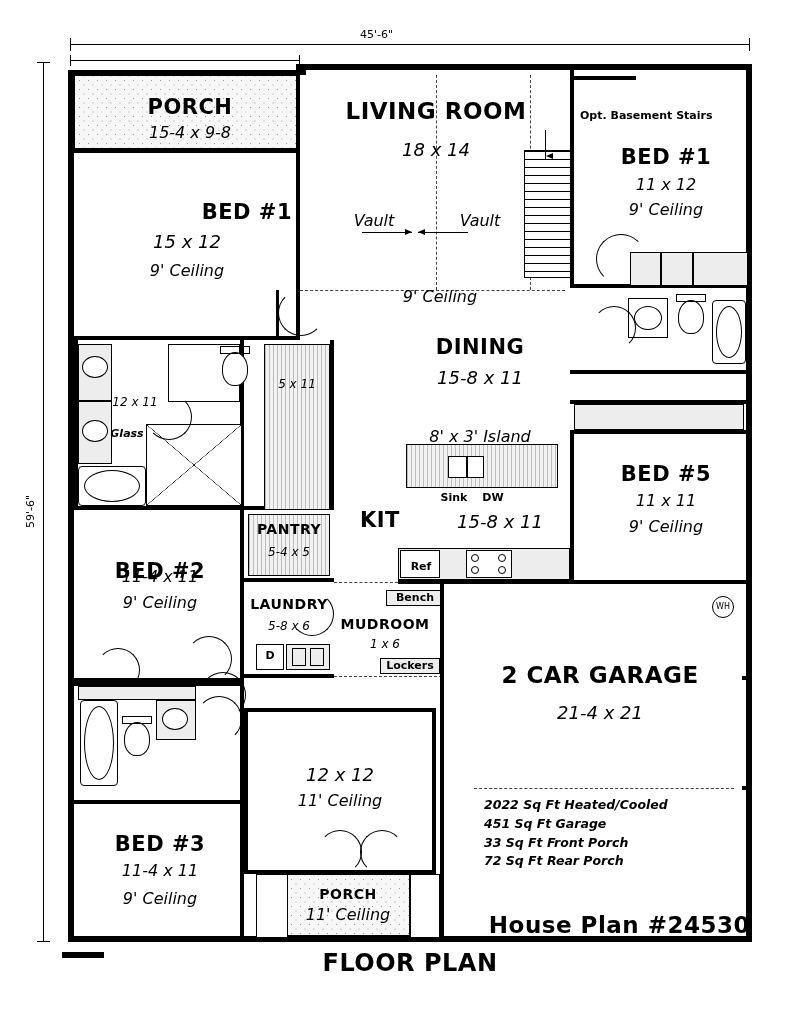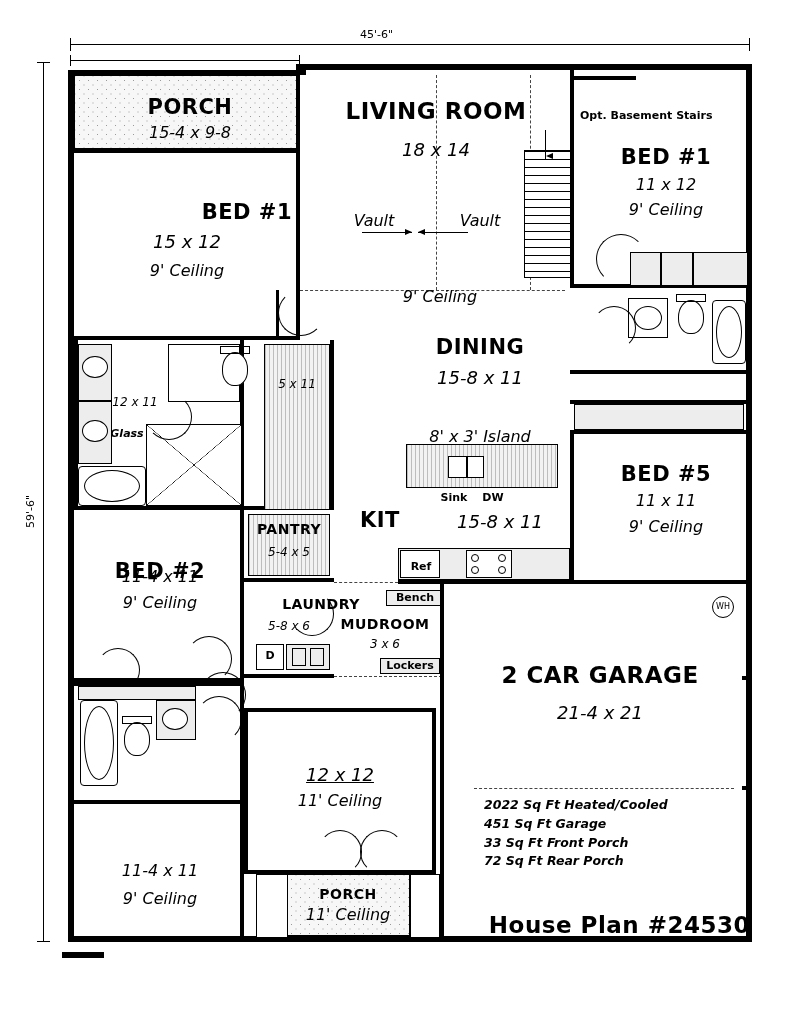--- a/index.html
+++ b/index.html
@@ -347,32 +347,32 @@
   <div class="lbl rname t22" style="left:82px; top:538px; width:156px;margin-top:21px;">BED #2</div>
   <div class="lbl t17 ital" style="left:82px; top:568px; width:156px;">11-4 x 11</div>
   <div class="lbl t11 ital" style="left:82px; top:594px; width:156px;">9' Ceiling</div>
   <div class="door-arc" style="left:186px; top:636px; width:46px; height:46px; border-left-color:transparent; border-bottom-color:transparent;"></div>
 
   <div class="hatch" style="left:248px; top:514px; width:82px; height:62px;"></div>
   <div class="lbl rname t15" style="left:248px; top:521px; width:82px;">PANTRY</div>
   <div class="lbl t13 ital" style="left:248px; top:546px; width:82px;">5-4 x 5</div>
 
   <div class="wall" style="left:244px; top:578px; width:90px; height:4px;"></div>
-  <div class="lbl rname t15" style="left:232px; top:596px; width:90px;padding-left:44px;">LAUNDRY</div>
+  <div class="lbl rname t15" style="left:244px; top:596px; width:90px;">LAUNDRY</div>
   <div class="lbl t13 ital" style="left:244px; top:620px; width:90px;">5-8 x 6</div>
   <div class="thin" style="left:256px; top:644px; width:28px; height:26px;"></div>
   <div class="lbl t9" style="left:256px; top:650px; width:28px;">D</div>
   <div class="fill-lite" style="left:286px; top:644px; width:44px; height:26px;"></div>
   <div class="thin" style="left:292px; top:648px; width:14px; height:18px;"></div>
   <div class="thin" style="left:310px; top:648px; width:14px; height:18px;"></div>
   <div class="wall" style="left:244px; top:674px; width:90px; height:4px;"></div>
   <div class="door-arc" style="left:290px; top:592px; width:44px; height:44px; border-left-color:transparent; border-top-color:transparent;"></div>
 
   <div class="lbl rname t15" style="left:336px; top:616px; width:98px;">MUDROOM</div>
-  <div class="lbl t13 ital" style="left:336px; top:638px; width:98px;">3 x 6</div>
+  <div class="lbl t13 ital" style="left:336px; top:638px; width:98px;">1 x 6</div>
   <div class="fill-lite" style="left:386px; top:590px; width:58px; height:16px;"></div>
   <div class="lbl t9" style="left:386px; top:592px; width:58px;">Bench</div>
   <div class="fill-lite" style="left:380px; top:658px; width:60px; height:16px;"></div>
   <div class="lbl t9" style="left:380px; top:660px; width:60px;">Lockers</div>
   <div class="dash" style="left:334px; top:582px; width:64px;"></div>
   <div class="dash" style="left:334px; top:676px; width:108px;"></div>
 
   <div class="wall" style="left:440px; top:582px; width:4px; height:356px;"></div>
   <div class="wall" style="left:440px; top:580px; width:308px; height:4px;"></div>
   <div class="lbl rname t22" style="left:460px; top:662px; width:280px; font-size:23px;">2 CAR GARAGE</div>
@@ -395,34 +395,36 @@
   <div class="oval" style="left:84px; top:706px; width:30px; height:74px;"></div>
   <div class="toilet-bowl" style="left:124px; top:722px; width:26px; height:34px;"></div>
   <div class="thin" style="left:122px; top:716px; width:30px; height:8px;"></div>
   <div class="fill-lite" style="left:156px; top:700px; width:40px; height:40px;"></div>
   <div class="circle" style="left:162px; top:708px; width:26px; height:22px;"></div>
   <div class="fill-lite" style="left:78px; top:686px; width:118px; height:14px;"></div>
   <div class="door-arc" style="left:196px; top:696px; width:46px; height:46px; border-left-color:transparent; border-bottom-color:transparent;"></div>
   <div class="door-arc" style="left:96px; top:648px; width:44px; height:44px; border-left-color:transparent; border-bottom-color:transparent;"></div>
 
   <div class="wall" style="left:240px; top:686px; width:4px; height:250px;"></div>
+  <div class="lbl rname t22" style="left:82px; top:832px; width:156px;">BED #3</div>
   <div class="lbl t17 ital" style="left:82px; top:862px; width:156px;">11-4 x 11</div>
   <div class="lbl t11 ital" style="left:82px; top:890px; width:156px;">9' Ceiling</div>
 
   <div class="wall" style="left:244px; top:712px; width:4px; height:162px;"></div>
   <div class="wall" style="left:244px; top:708px; width:192px; height:4px;"></div>
   <div class="wall" style="left:432px; top:708px; width:4px; height:166px;"></div>
-  <div class="lbl t19 ital" style="left:248px; top:765px; width:184px;text-decoration:underline;">12 x 12</div>
+  <div class="lbl t19 ital" style="left:248px; top:765px; width:184px;">12 x 12</div>
   <div class="lbl t11 ital" style="left:248px; top:792px; width:184px;">11' Ceiling</div>
   <div class="door-arc" style="left:200px; top:672px; width:46px; height:46px; border-left-color:transparent; border-bottom-color:transparent;"></div>
 
   <div class="wall" style="left:244px; top:870px; width:192px; height:4px;"></div>
   <div class="porchdots" style="left:286px; top:874px; width:124px; height:62px;"></div>
   <div class="lbl rname t15" style="left:286px; top:886px; width:124px;">PORCH</div>
   <div class="lbl t11 ital" style="left:286px; top:906px; width:124px;">11' Ceiling</div>
   <div class="wall" style="left:256px; top:874px; width:30px; height:62px; background:#fff; border:1px solid #000;"></div>
   <div class="wall" style="left:410px; top:874px; width:28px; height:62px; background:#fff; border:1px solid #000;"></div>
   <div class="door-arc" style="left:318px; top:830px; width:44px; height:44px; border-left-color:transparent; border-bottom-color:transparent;"></div>
   <div class="door-arc" style="left:360px; top:830px; width:44px; height:44px; border-right-color:transparent; border-bottom-color:transparent;"></div>
 
   <div class="lbl rname" style="left:450px; top:912px; width:300px; font-size:23px; text-align:right;">House Plan #24530</div>
+  <div class="lbl rname" style="left:270px; top:950px; width:280px; font-size:24px;">FLOOR PLAN</div>
 
 </div>
 
 </body></html>

